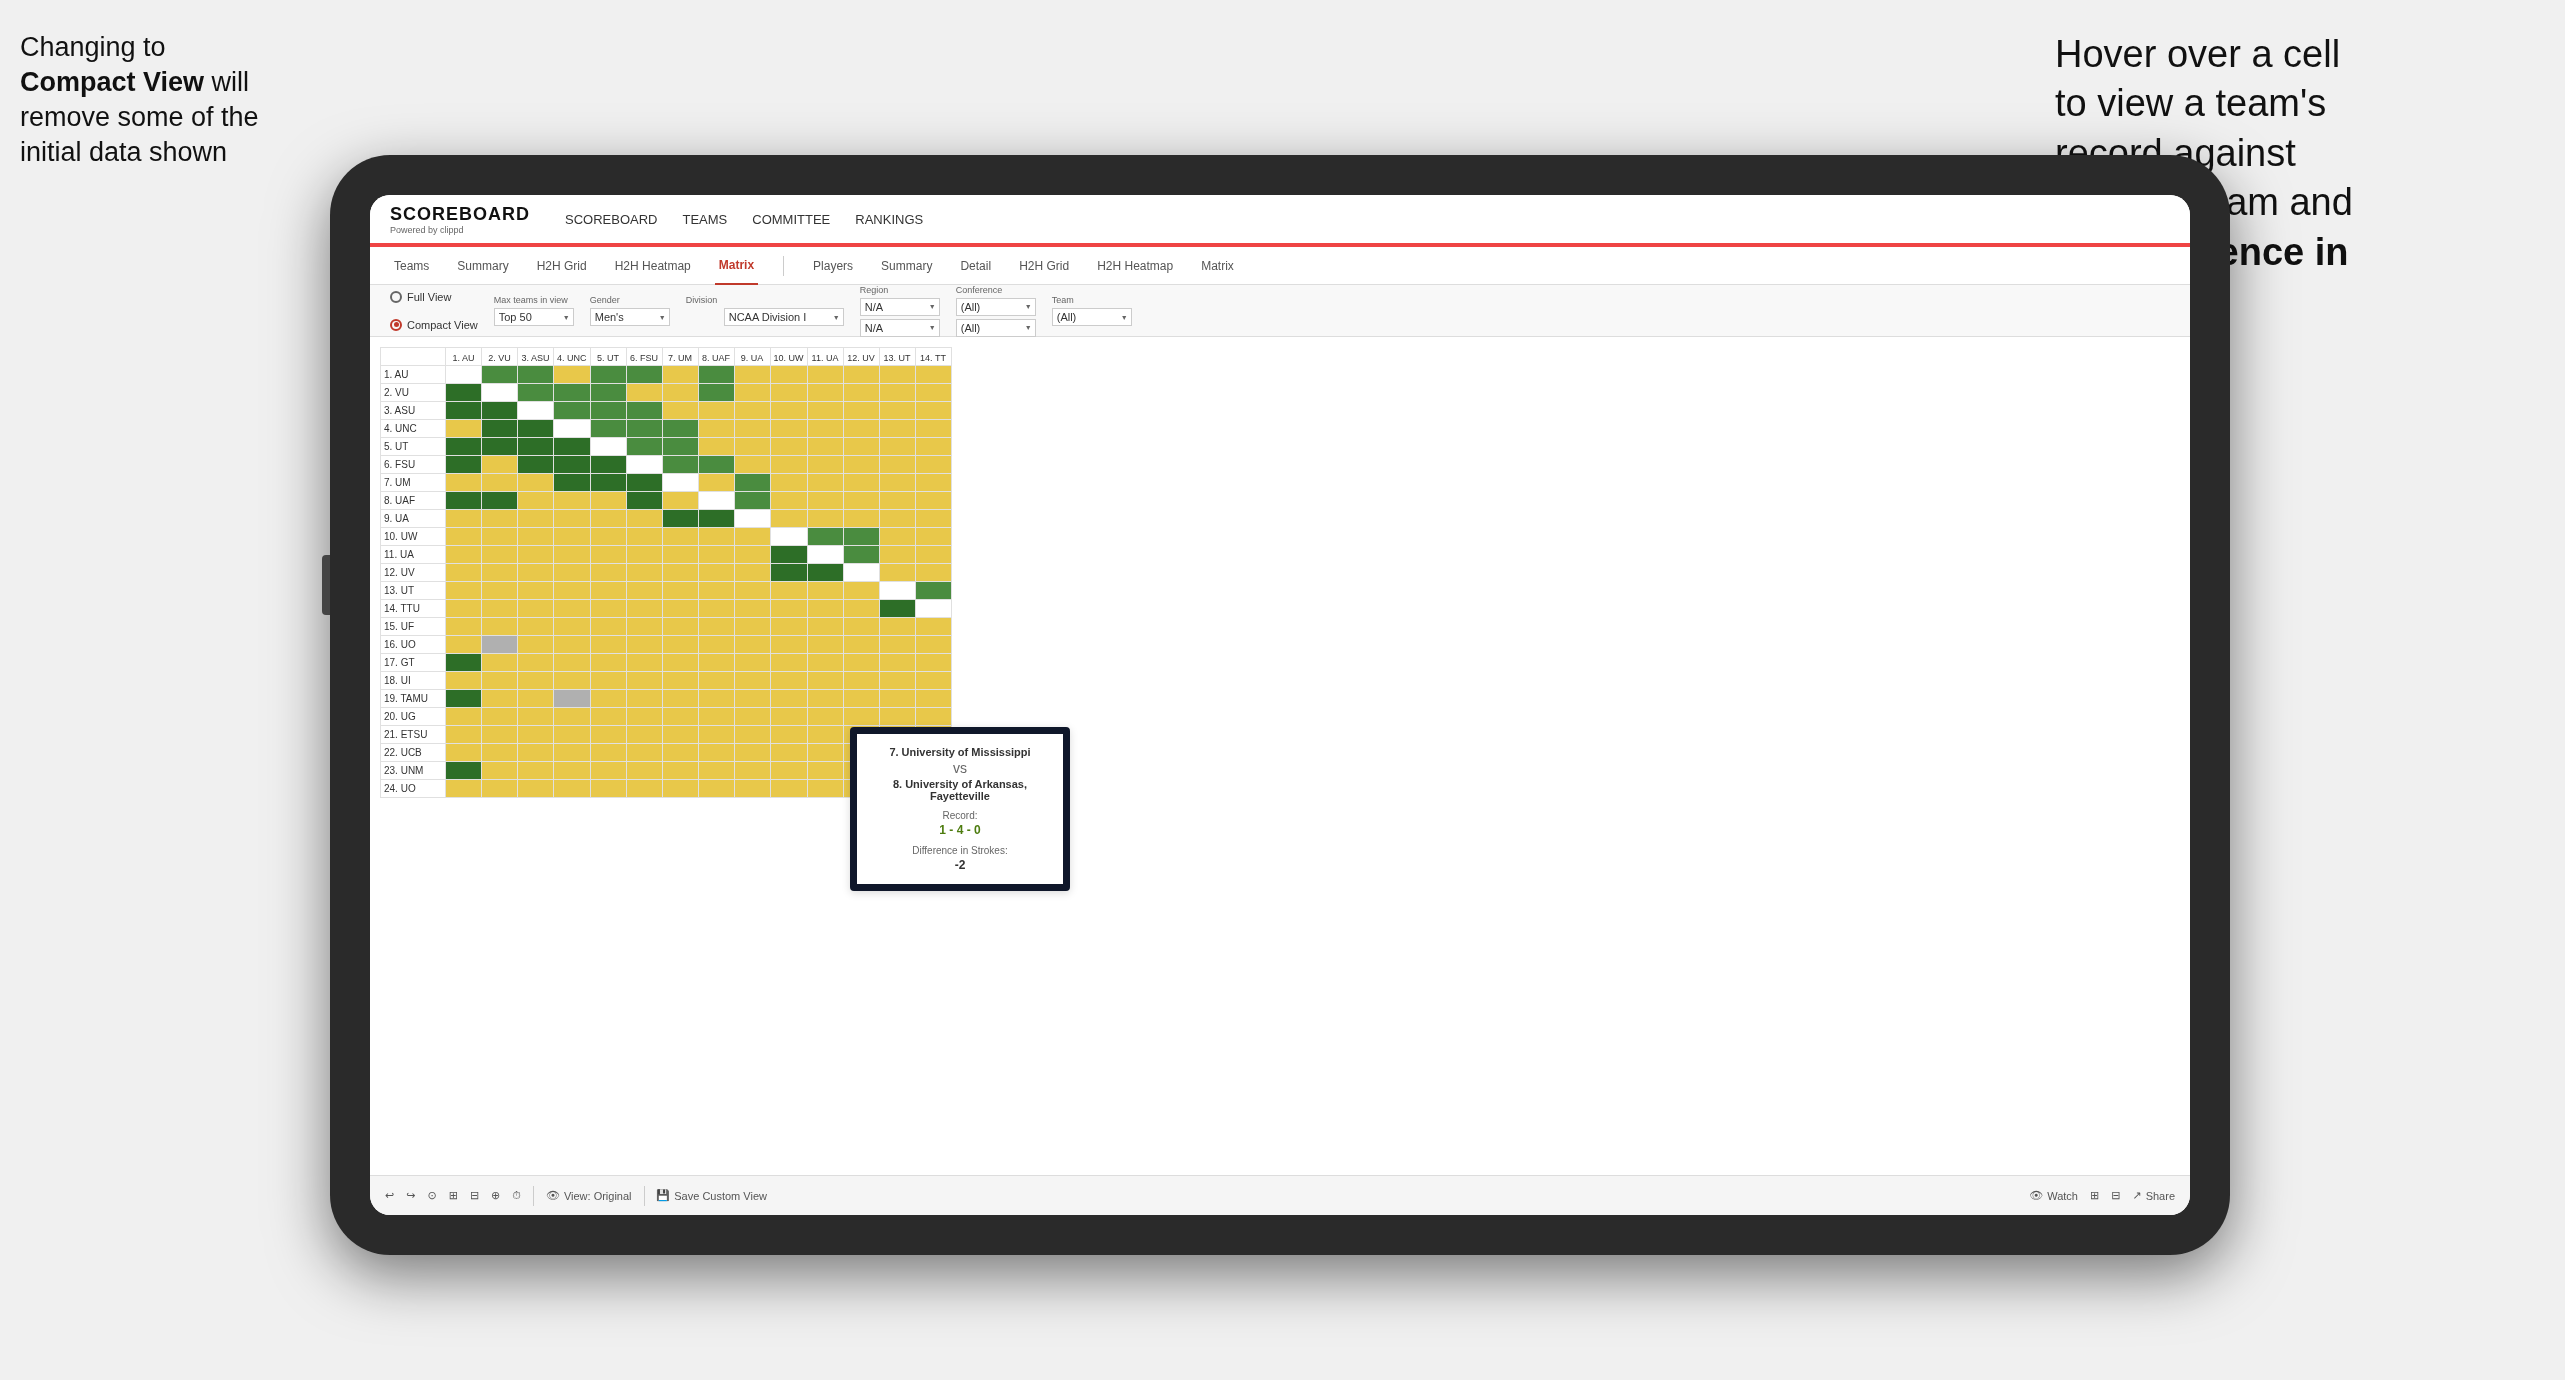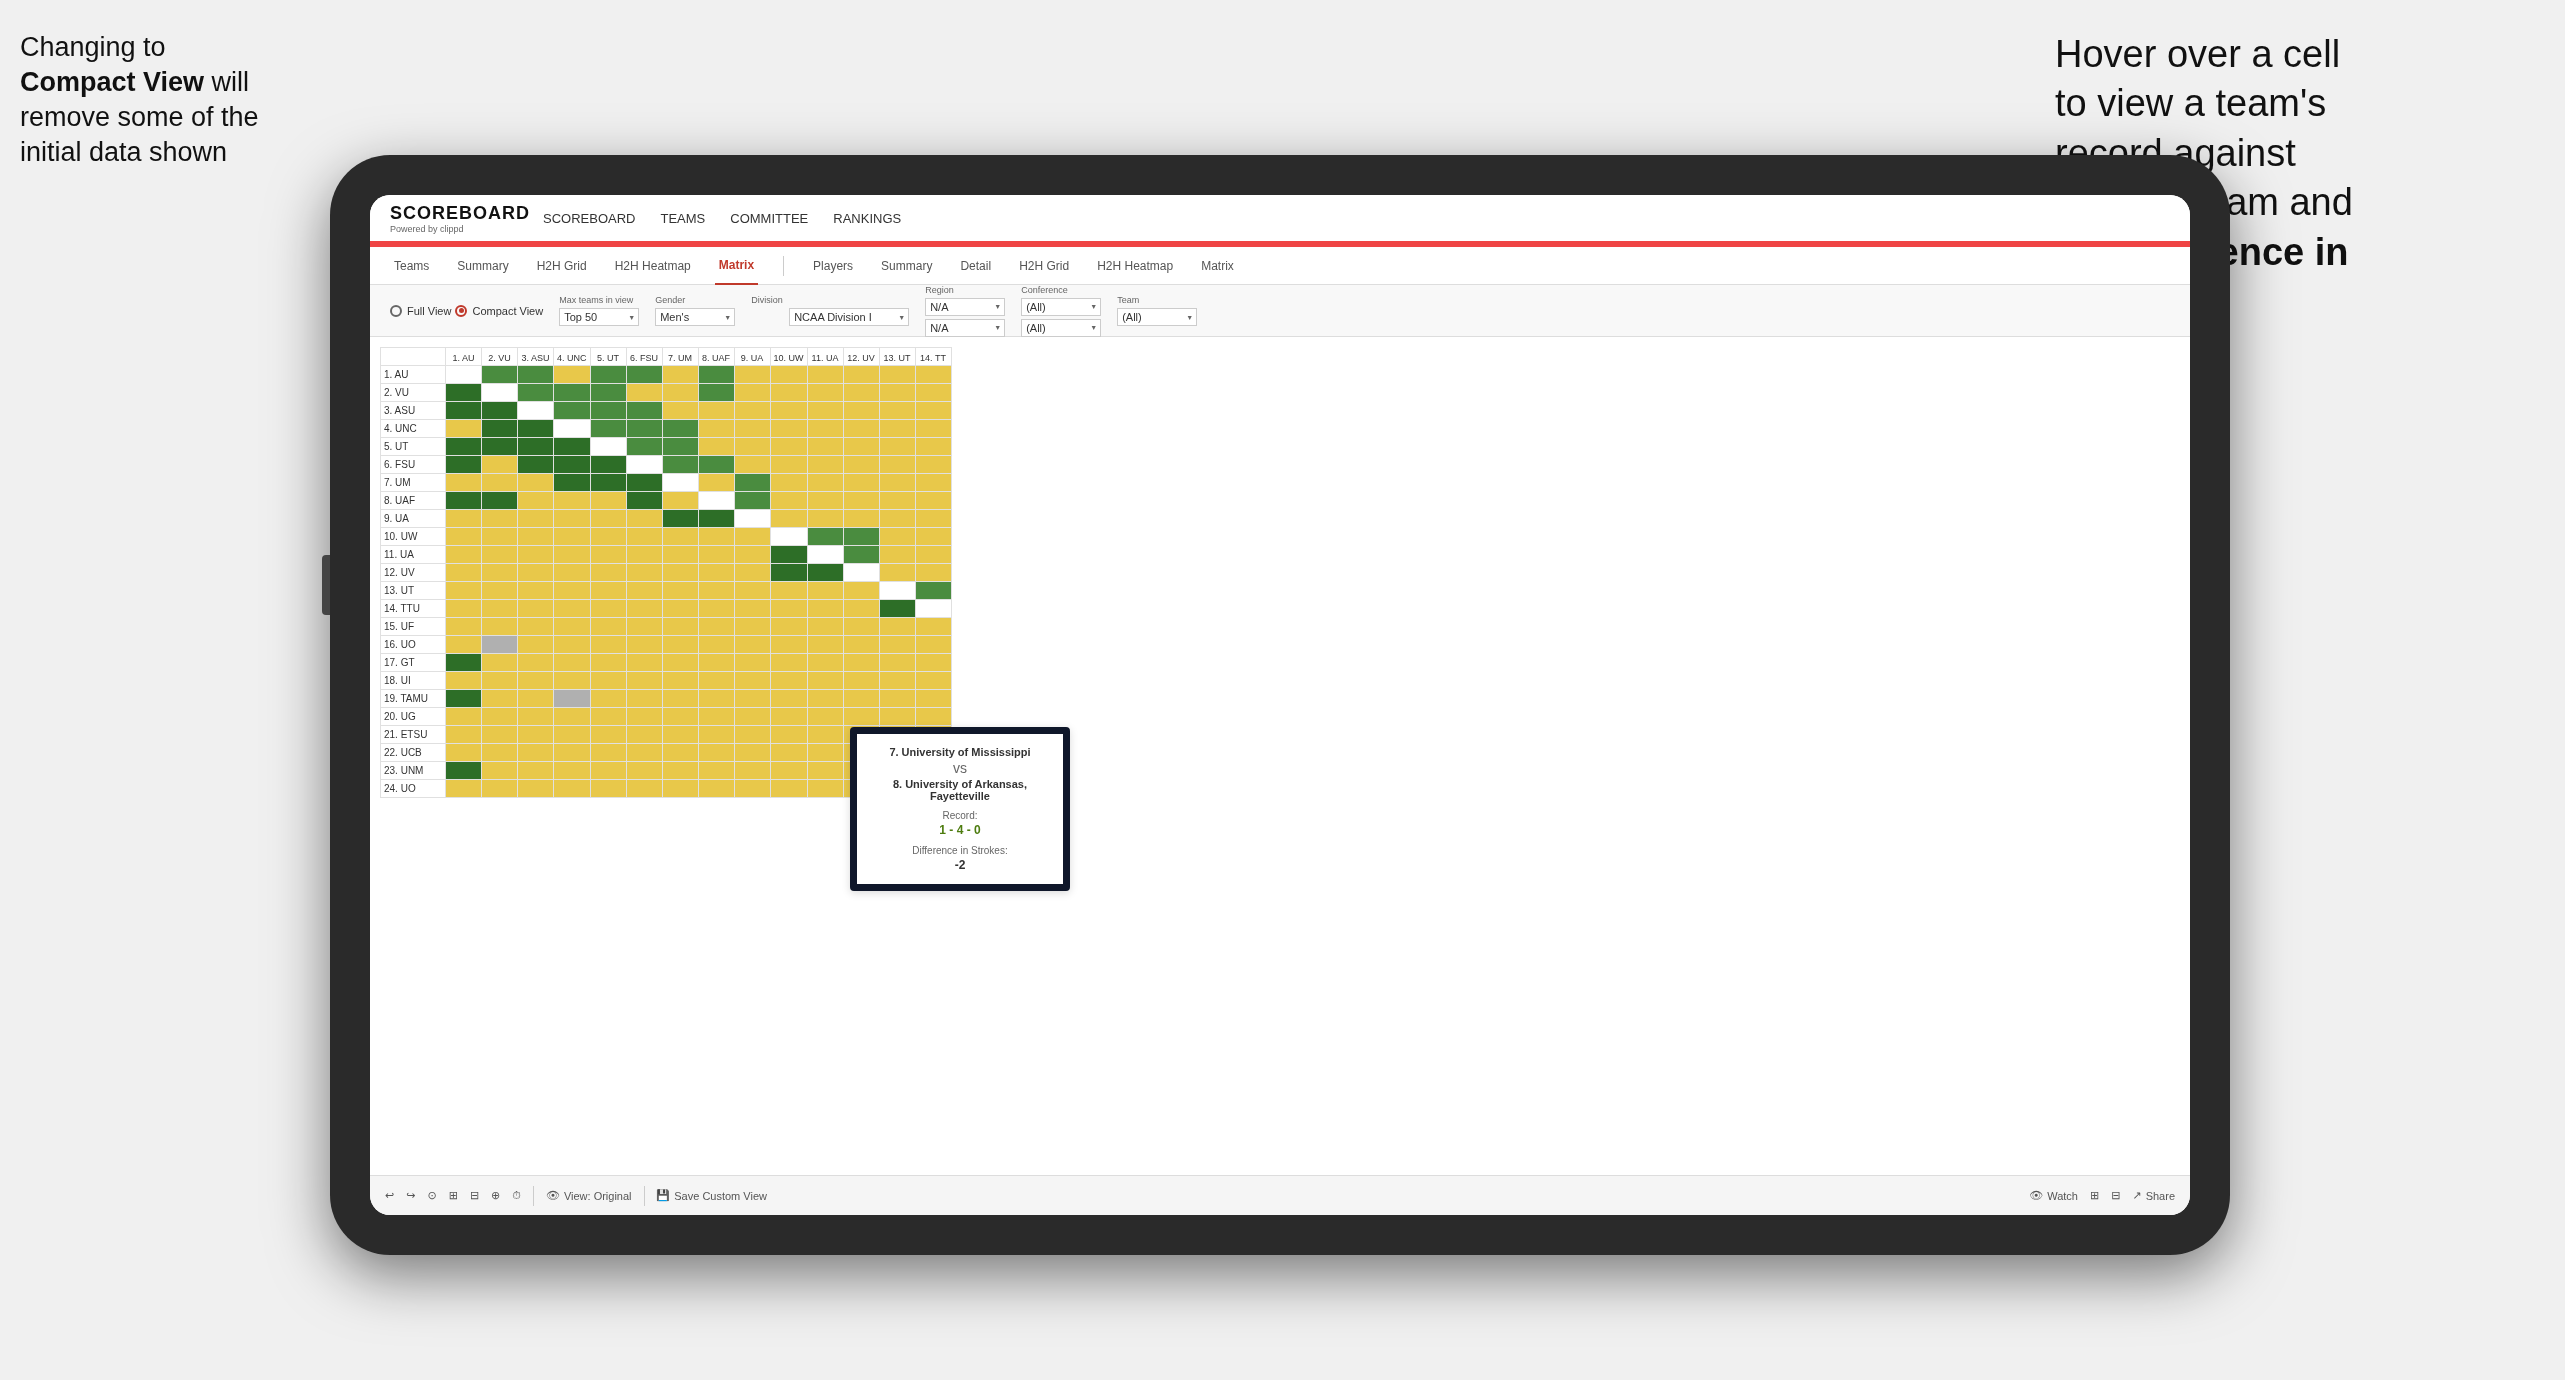--- a/index.html
+++ b/index.html
@@ -78,25 +78,25 @@
       width: 8px;
       height: 60px;
       background: #444;
       border-radius: 4px 0 0 4px;
     }
 
     
     .app-header {
       height: 52px;
       background: #fff;
-      border-bottom: 6px solid #ef4444;
+      border-bottom: 4px solid #ef4444;
       display: flex;
       align-items: center;
       padding: 0 20px;
-      gap: 13px;
+      gap: 35px;
     }
 
     .scoreboard-logo {
       display: flex;
       flex-direction: column;
       align-items: flex-start;
       min-width: 120px;
     }
 
     .logo-title {
@@ -164,22 +164,22 @@
       background: #f8f8f8;
       border-bottom: 1px solid #ddd;
       display: flex;
       align-items: center;
       padding: 0 20px;
       gap: 16px;
     }
 
     .radio-group {
       display: flex;
-      flex-direction: row;
-      gap: 4px;
+      flex-direction: column;
+      gap: 16px;
     }
 
     .radio-option {
       display: flex;
       align-items: center;
       gap: 5px;
       font-size: 11px;
       color: #333;
     }
 

